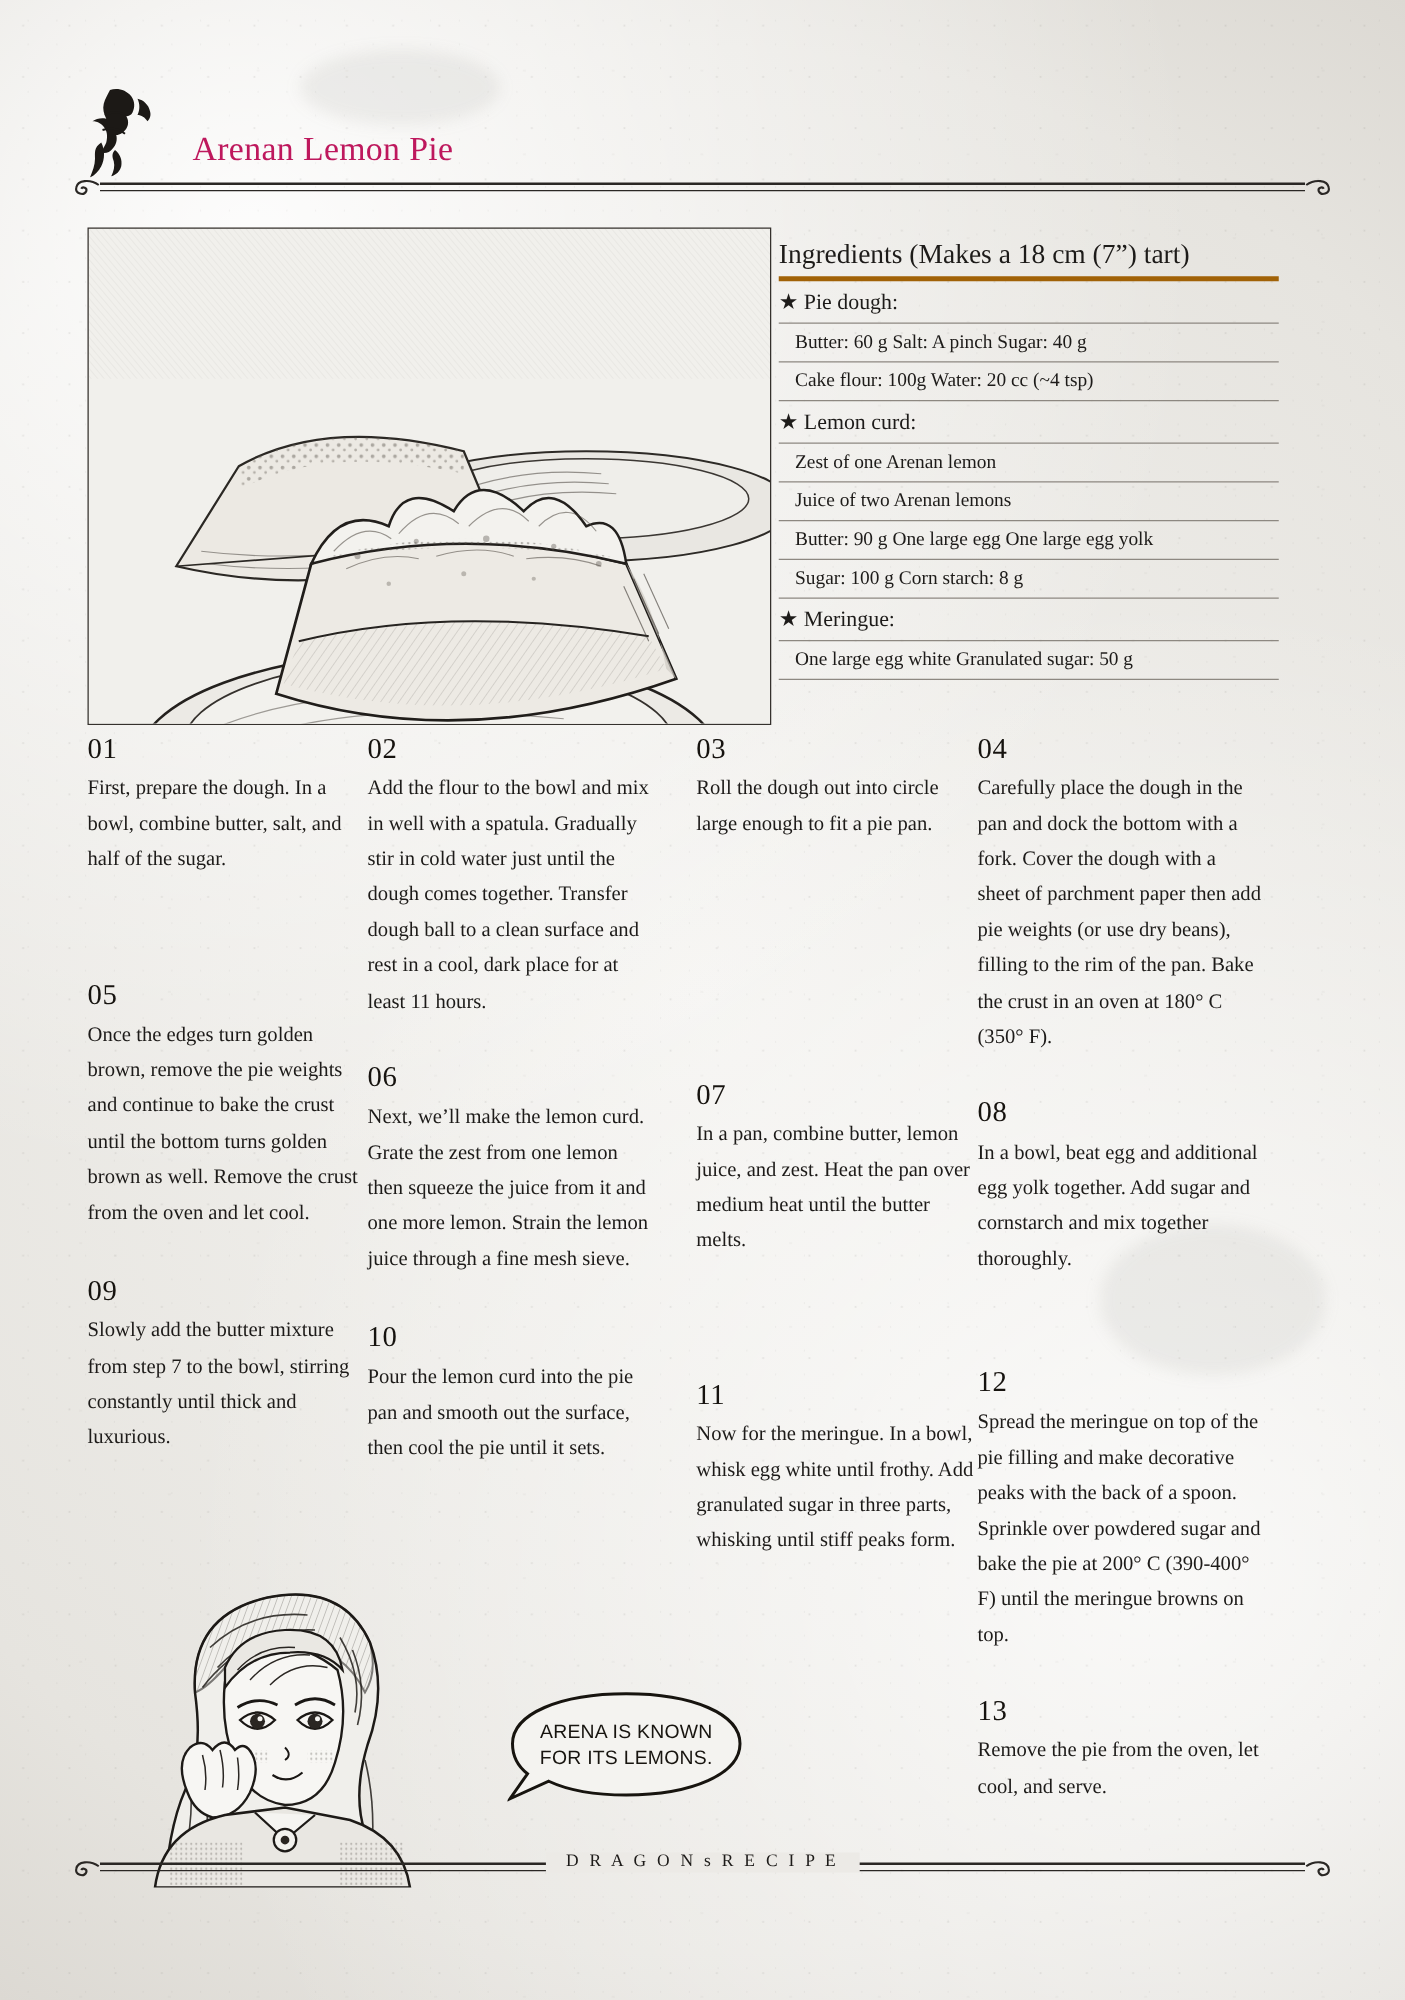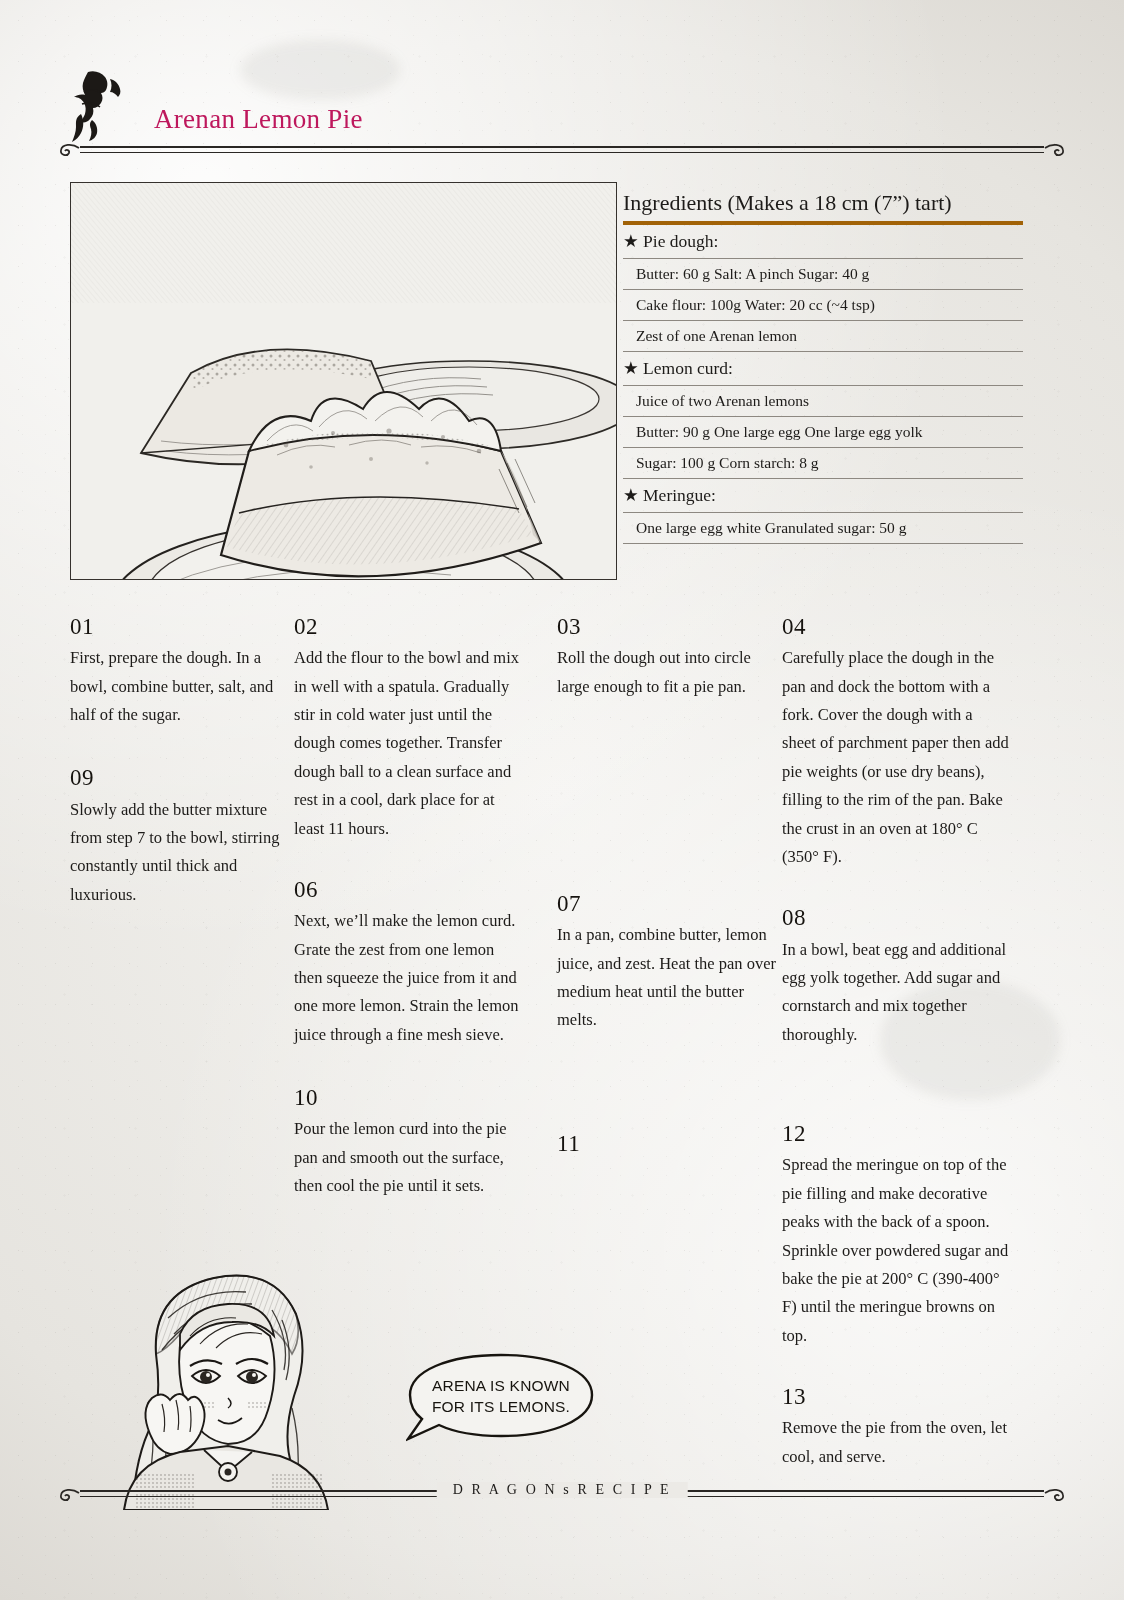--- a/index.html
+++ b/index.html
@@ -121,21 +121,21 @@
   }
   .ing-row.item {
     padding-left: 13px;
     font-size: 15.5px;
   }
 
   
   .steps {
     position: absolute;
     left: 70px;
-    top: 614px;
+    top: 586px;
     width: 962px;
     height: 880px;
   }
   .col {
     position: absolute;
     top: 0;
     width: 228px;
   }
   .col-1 { left: 0; }
   .col-2 { left: 224px; }
@@ -367,37 +367,41 @@
     </svg>
   </div>
 
   <div class="ingredients">
     <div class="ing-head">Ingredients (Makes a 18 cm (7”) tart)</div>
 
     <div class="ing-row sub">★ Pie dough:</div>
     <div class="ing-row item">Butter: 60 g     Salt: A pinch     Sugar: 40 g</div>
     <div class="ing-row item">Cake flour: 100g     Water: 20 cc (~4 tsp)</div>
 
+    <div class="ing-row sub">★ Lemon curd:</div>
     <div class="ing-row item">Zest of one Arenan lemon</div>
-    <div class="ing-row sub">★ Lemon curd:</div>
     <div class="ing-row item">Juice of two Arenan lemons</div>
     <div class="ing-row item">Butter: 90 g     One large egg     One large egg yolk</div>
     <div class="ing-row item">Sugar: 100 g     Corn starch: 8 g</div>
 
     <div class="ing-row sub">★ Meringue:</div>
     <div class="ing-row item">One large egg white     Granulated sugar: 50 g</div>
   </div>
 
   <div class="steps">
 
     <div class="col col-1">
       <div class="step">
         <div class="step-num">01</div>
         <div class="step-body">First, prepare the dough. In a bowl, combine butter, salt, and half of the sugar.</div>
       </div>
+      <div class="step" style="margin-top:82px;">
+        <div class="step-num">05</div>
+        <div class="step-body">Once the edges turn golden brown, remove the pie weights and continue to bake the crust until the bottom turns golden brown as well. Remove the crust from the oven and let cool.</div>
+      </div>
       <div class="step" style="margin-top:36px;">
         <div class="step-num">09</div>
         <div class="step-body">Slowly add the butter mixture from step 7 to the bowl, stirring constantly until thick and luxurious.</div>
       </div>
     </div>
 
     <div class="col col-2">
       <div class="step">
         <div class="step-num">02</div>
         <div class="step-body">Add the flour to the bowl and mix in well with a spatula. Gradually stir in cold water just until the dough comes together. Transfer dough ball to a clean surface and rest in a cool, dark place for at least 11 hours.</div>
@@ -416,20 +420,21 @@
       <div class="step">
         <div class="step-num">03</div>
         <div class="step-body">Roll the dough out into circle large enough to fit a pie pan.</div>
       </div>
       <div class="step" style="margin-top:190px;">
         <div class="step-num">07</div>
         <div class="step-body">In a pan, combine butter, lemon juice, and zest. Heat the pan over medium heat until the butter melts.</div>
       </div>
       <div class="step" style="margin-top:96px;">
         <div class="step-num">11</div>
+        <div class="step-body">Now for the meringue. In a bowl, whisk egg white until frothy. Add granulated sugar in three parts, whisking until stiff peaks form.</div>
       </div>
     </div>
 
     <div class="col col-4">
       <div class="step">
         <div class="step-num">04</div>
         <div class="step-body">Carefully place the dough in the pan and dock the bottom with a fork. Cover the dough with a sheet of parchment paper then add pie weights (or use dry beans), filling to the rim of the pan. Bake the crust in an oven at 180° C (350° F).</div>
       </div>
       <div class="step" style="margin-top:34px;">
         <div class="step-num">08</div>

